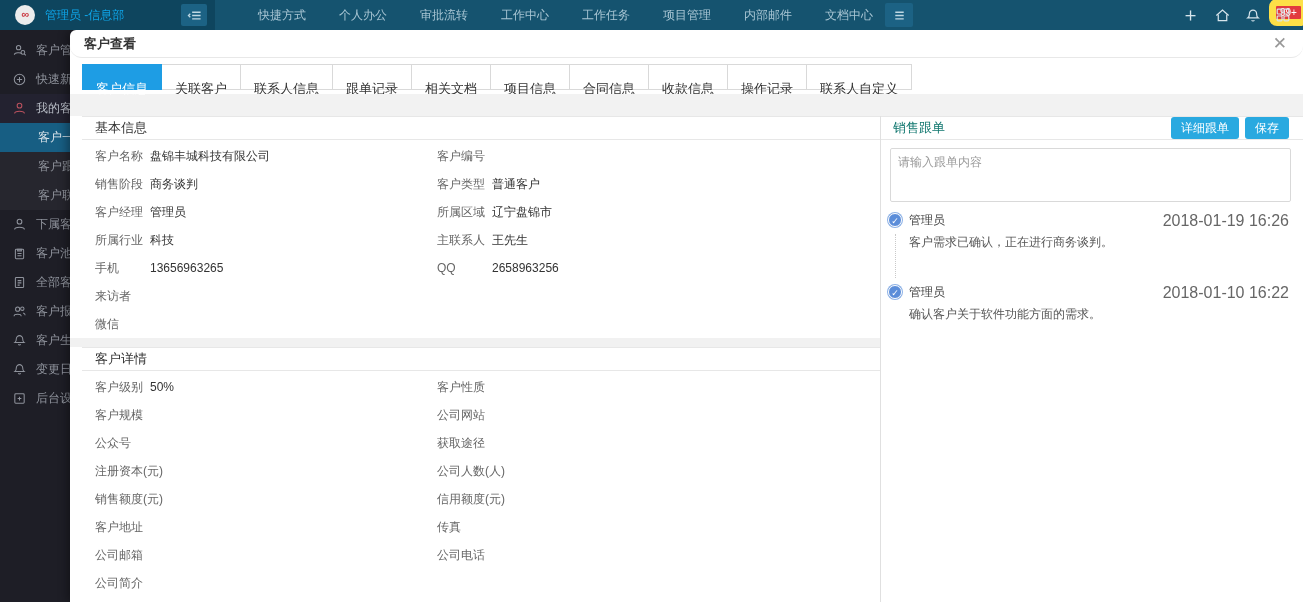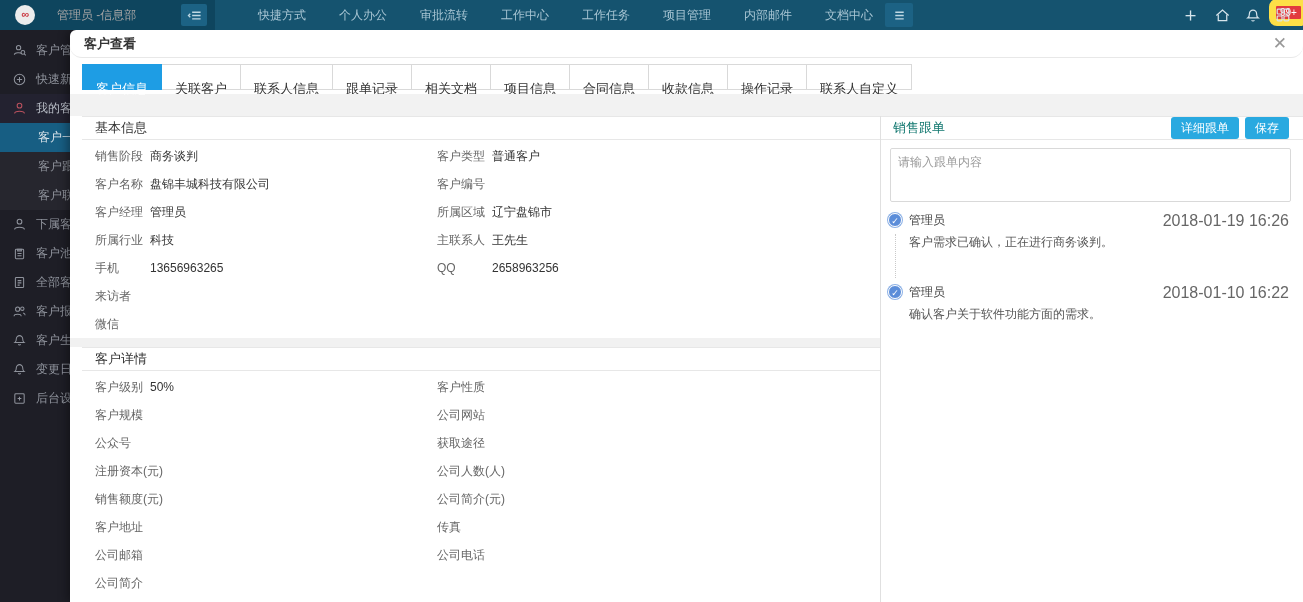--- a/index.html
+++ b/index.html
@@ -3,21 +3,21 @@
 <meta charset="utf-8">
 <style>
   * { margin:0; padding:0; box-sizing:border-box; }
   html,body { width:1303px; height:602px; overflow:hidden; }
   body { font-family:"Liberation Sans","DejaVu Sans",sans-serif; background:#1e1e26; position:relative; font-size:12px; }
 
   
   .topbar { position:absolute; left:0; top:0; width:1303px; height:30px; background:#15536f; display:flex; align-items:center; z-index:5; }
   .tb-left { width:215px; height:30px; background:#0e455e; display:flex; align-items:center; flex:none; position:relative; }
   .logo { width:20px; height:20px; border-radius:50%; background:#ececec; color:#c9333c; font-weight:bold; font-size:11px; line-height:19px; text-align:center; margin-left:15px; flex:none; letter-spacing:-1px; }
-  .user-label { color:#a3a3a3; font-size:12px; margin-left:22px; white-space:nowrap; }
+  .user-label { color:#0ea5e9; font-size:12px; margin-left:10px; white-space:nowrap; }
   .tb-toggle { position:absolute; right:8px; top:4px; width:26px; height:22px; background:#1c6284; border-radius:2px; display:flex; align-items:center; justify-content:center; color:#bfd8e3; cursor:pointer; }
   .tb-menu { display:flex; margin-left:35px; gap:17px; }
   .tb-item { color:#a9c6d4; font-size:12px; line-height:30px; padding:0 8px; white-space:nowrap; cursor:pointer; }
   .tb-burger { width:28px; height:24px; background:#1c6284; border-radius:2px; margin-left:4px; display:flex; align-items:center; justify-content:center; color:#bfd8e3; cursor:pointer; }
   .tb-right { margin-left:auto; display:flex; align-items:center; gap:14px; padding-right:12px; color:#d7e5ec; }
   .tb-plus { font-size:19px; font-weight:300; line-height:28px; cursor:pointer; }
   .tb-ic { display:flex; align-items:center; cursor:pointer; position:relative; }
   .badge { position:absolute; top:-8px; left:24px; background:#e23b3e; color:#fff; font-size:10px; line-height:11px; padding:1px 4px; border-radius:8px; border:7px solid #fde047; white-space:nowrap; }
 
   
@@ -252,30 +252,30 @@
   <div class="m-strip"></div>
 
   <div class="m-body">
 
     <div class="pane-left">
       <div class="sec-head">
         <span class="sec-title">基本信息</span>
       </div>
       <div class="rows" id="rows-basic">
           <div class="f-row">
+            <span class="f-lbl">客户名称</span>
+            <span class="f-val">盘锦丰城科技有限公司</span>
+            <span class="f-lbl">客户编号</span>
+            <span class="f-val"></span>
+          </div>
+          <div class="f-row">
             <span class="f-lbl">销售阶段</span>
             <span class="f-val">商务谈判</span>
             <span class="f-lbl">客户类型</span>
             <span class="f-val">普通客户</span>
-          </div>
-          <div class="f-row">
-            <span class="f-lbl">客户名称</span>
-            <span class="f-val">盘锦丰城科技有限公司</span>
-            <span class="f-lbl">客户编号</span>
-            <span class="f-val"></span>
           </div>
           <div class="f-row">
             <span class="f-lbl">客户经理</span>
             <span class="f-val">管理员</span>
             <span class="f-lbl">所属区域</span>
             <span class="f-val">辽宁盘锦市</span>
           </div>
           <div class="f-row">
             <span class="f-lbl">所属行业</span>
             <span class="f-val">科技</span>
@@ -326,21 +326,21 @@
           </div>
           <div class="f-row">
             <span class="f-lbl">注册资本(元)</span>
             <span class="f-val"></span>
             <span class="f-lbl">公司人数(人)</span>
             <span class="f-val"></span>
           </div>
           <div class="f-row">
             <span class="f-lbl">销售额度(元)</span>
             <span class="f-val"></span>
-            <span class="f-lbl">公司简介(元)</span>
+            <span class="f-lbl">信用额度(元)</span>
             <span class="f-val"></span>
           </div>
           <div class="f-row">
             <span class="f-lbl">客户地址</span>
             <span class="f-val"></span>
             <span class="f-lbl">传真</span>
             <span class="f-val"></span>
           </div>
           <div class="f-row">
             <span class="f-lbl">公司邮箱</span>

